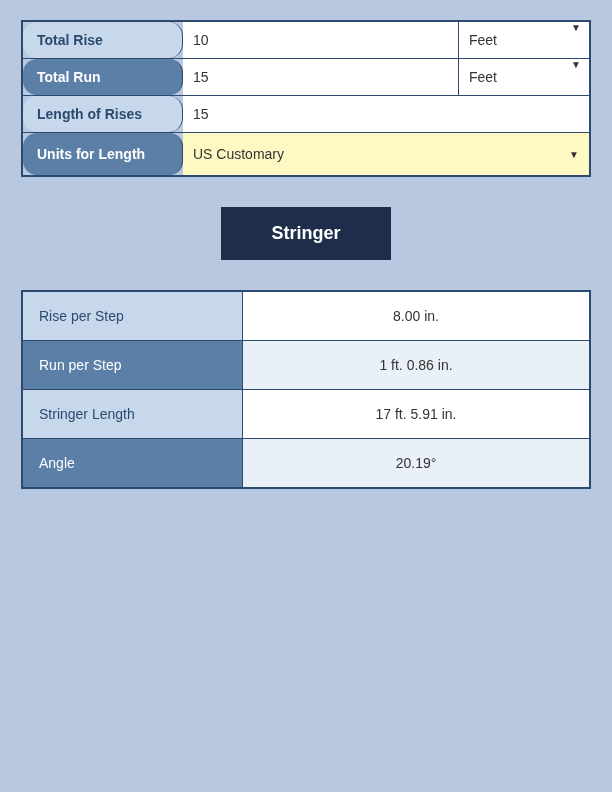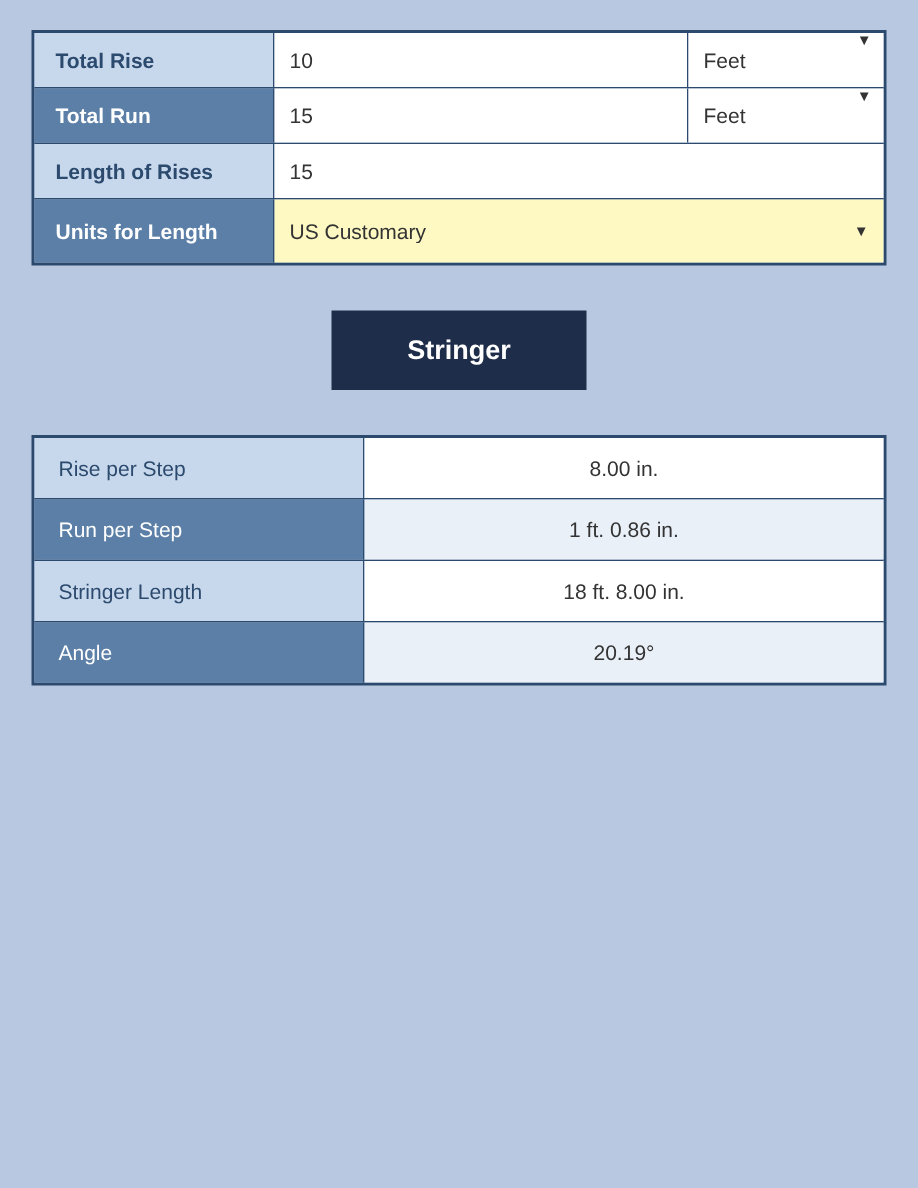--- a/index.html
+++ b/index.html
@@ -35,20 +35,21 @@
     .row-label {
       background-color: #5b7fa6;
       color: white;
       font-size: 14px;
       font-weight: bold;
       padding: 10px 14px;
       display: flex;
       align-items: center;
       min-width: 160px;
       border-right: 1px solid #2c4a6e;
+      border-radius: 14px;
     }
 
     .row-label.light {
       background-color: #c8d8ec;
       color: #2c4a6e;
     }
 
     .input-field {
       flex: 1;
       padding: 0 10px;
@@ -146,21 +147,21 @@
 
     .result-row:last-child {
       border-bottom: none;
       border-radius: 11px;
     }
 
     .result-label {
       background-color: #c8d8ec;
       color: #2c4a6e;
       font-size: 14px;
-      padding: 4px 16px;
+      padding: 16px 16px;
       display: flex;
       align-items: center;
       min-width: 220px;
       border-right: 1px solid #2c4a6e;
       text-align: right;
     }
 
     .result-label.dark {
       background-color: #5b7fa6;
       color: white;
@@ -259,21 +260,21 @@
     <div class="result-value dark">
       1 ft. 0.86 in.
     </div>
   </div>
 
   <div class="result-row">
     <div class="result-label">
       Stringer Length
     </div>
     <div class="result-value">
-      18 ft. 8.00 in.
+      17 ft. 5.91 in.
     </div>
   </div>
 
   <div class="result-row">
     <div class="result-label dark">
       Angle
     </div>
     <div class="result-value dark">
       20.19°
     </div>

